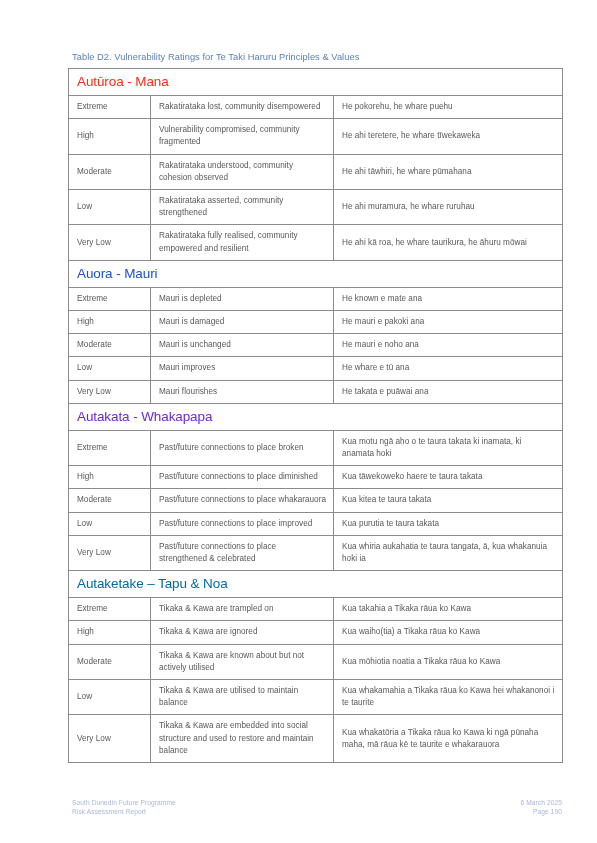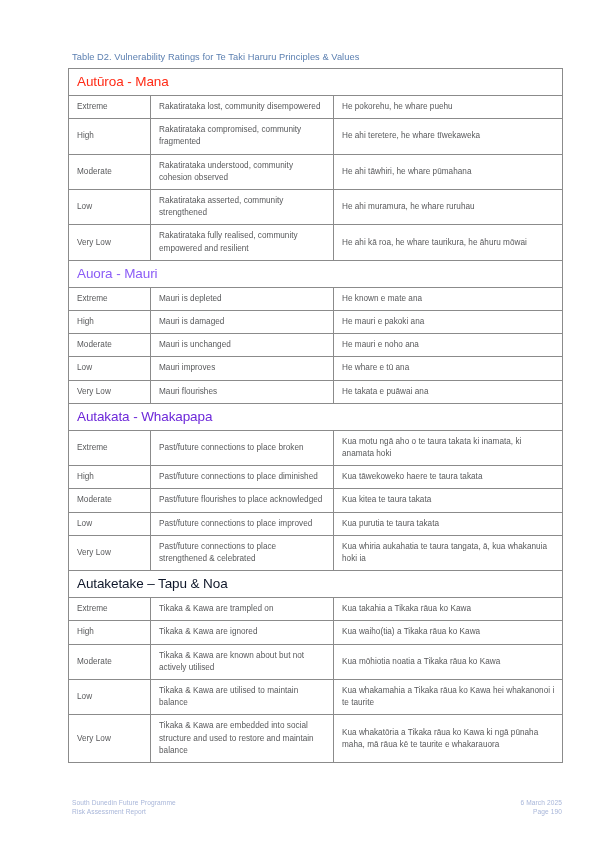--- a/index.html
+++ b/index.html
@@ -60,23 +60,23 @@
     padding: 3px 8px 4px 8px;
     border: 1px solid #8b8b8b;
   }
   .section-title {
     font-size: 13.5px;
     line-height: 19px;
     letter-spacing: -0.1px;
     font-weight: 400;
   }
   .sec-mana       { color: #FF2B16; }
-  .sec-mauri      { color: #8b5cf6; text-align: right; }
+  .sec-mauri      { color: #1d4ed8; text-align: right; }
   .sec-whakapapa  { color: #6d28d9; }
-  .sec-tapunoa    { color: #0f172a; }
+  .sec-tapunoa    { color: #0369a1; }
 
   td.level { color: #6A6B6E; }
   td.desc  { color: #58595B; }
   td.maori {
     color: #58595B;
   }
 
   .footer {
     position: absolute;
     left: 56px;
@@ -111,21 +111,21 @@
           <tr class="section-head">
             <td colspan="3"><span class="section-title sec-mana">Autūroa - Mana</span></td>
           </tr>
           <tr>
             <td class="level">Extreme</td>
             <td class="desc">Rakatirataka lost, community disempowered</td>
             <td class="maori">He pokorehu, he whare puehu</td>
           </tr>
           <tr>
             <td class="level">High</td>
-            <td class="desc">Rakatirataka compromised, community fragmented</td>
+            <td class="desc">Vulnerability compromised, community fragmented</td>
             <td class="maori">He ahi teretere, he whare tīwekaweka</td>
           </tr>
           <tr>
             <td class="level">Moderate</td>
             <td class="desc">Rakatirataka understood, community cohesion observed</td>
             <td class="maori">He ahi tāwhiri, he whare pūmahana</td>
           </tr>
           <tr>
             <td class="level">Low</td>
             <td class="desc">Rakatirataka asserted, community strengthened</td>
@@ -172,21 +172,21 @@
             <td class="desc">Past/future connections to place broken</td>
             <td class="maori">Kua motu ngā aho o te taura takata ki inamata, ki anamata hoki</td>
           </tr>
           <tr>
             <td class="level">High</td>
             <td class="desc">Past/future connections to place diminished</td>
             <td class="maori">Kua tāwekoweko haere te taura takata</td>
           </tr>
           <tr>
             <td class="level">Moderate</td>
-            <td class="desc">Past/future flourishes to place acknowledged</td>
+            <td class="desc">Past/future connections to place whakarauora</td>
             <td class="maori">Kua kitea te taura takata</td>
           </tr>
           <tr>
             <td class="level">Low</td>
             <td class="desc">Past/future connections to place improved</td>
             <td class="maori">Kua purutia te taura takata</td>
           </tr>
           <tr>
             <td class="level">Very Low</td>
             <td class="desc">Past/future connections to place strengthened &amp; celebrated</td>

